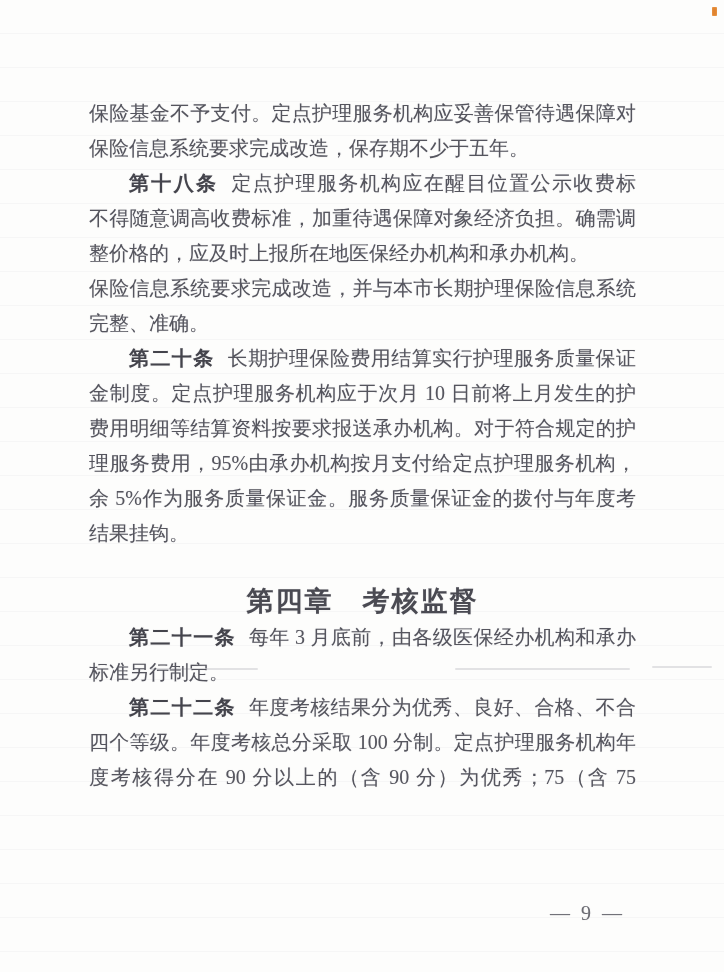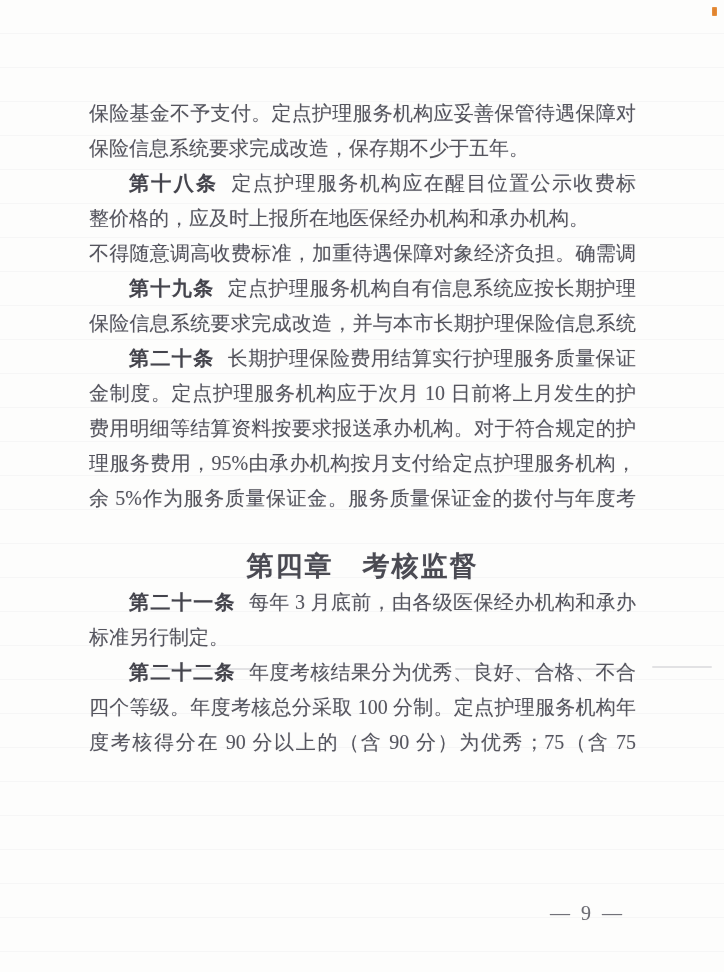--- a/index.html
+++ b/index.html
@@ -109,29 +109,30 @@
 <div class="page">
   <div class="speck"></div>
   <div class="smudge left"></div>
   <div class="smudge right"></div>
   <div class="smudge right2"></div>
 
   <div class="content">
       <div class="line stretch">保险基金不予支付。定点护理服务机构应妥善保管待遇保障对</div>
       <div class="line">保险信息系统要求完成改造，保存期不少于五年。</div>
       <div class="line stretch indent"><span class="art">第十八条</span>定点护理服务机构应在醒目位置公示收费标准，</div>
+      <div class="line stretch">不得随意调高收费标准，加重待遇保障对象经济负担。确需调</div>
       <div class="line">整价格的，应及时上报所在地医保经办机构和承办机构。</div>
-      <div class="line stretch">不得随意调高收费标准，加重待遇保障对象经济负担。确需调</div>
-      <div class="line stretch indent"><span class="art">第十九条</span>定点护理服务机构自有信息系统应按长期护理</div>
       <div class="line stretch">保险信息系统要求完成改造，并与本市长期护理保险信息系统</div>
+      <div class="line">完整、准确。</div>
       <div class="line stretch indent"><span class="art">第二十条</span>长期护理保险费用结算实行护理服务质量保证</div>
       <div class="line stretch">金制度。定点护理服务机构应于次月 10 日前将上月发生的护理</div>
       <div class="line stretch">费用明细等结算资料按要求报送承办机构。对于符合规定的护</div>
       <div class="line stretch">理服务费用，95%由承办机构按月支付给定点护理服务机构，其</div>
       <div class="line stretch">余 5%作为服务质量保证金。服务质量保证金的拨付与年度考核</div>
+      <div class="line">结果挂钩。</div>
       <div class="line heading">第四章　考核监督</div>
       <div class="line stretch indent"><span class="art">第二十一条</span>每年 3 月底前，由各级医保经办机构和承办机</div>
       <div class="line">标准另行制定。</div>
       <div class="line stretch indent"><span class="art">第二十二条</span>年度考核结果分为优秀、良好、合格、不合格</div>
       <div class="line stretch">四个等级。年度考核总分采取 100 分制。定点护理服务机构年</div>
       <div class="line stretch">度考核得分在 90 分以上的（含 90 分）为优秀；75（含 75 分）</div>
     </div>
 
   <div class="page-number">— 9 —</div>
 </div>

